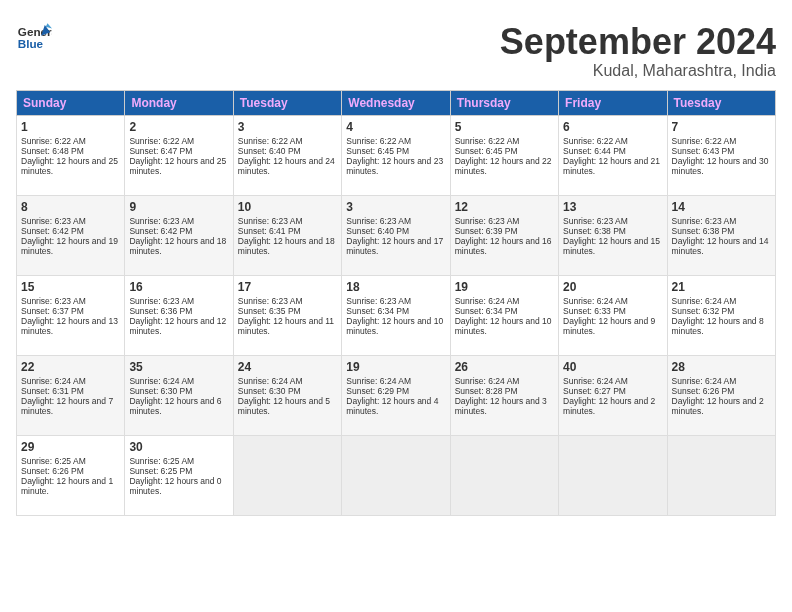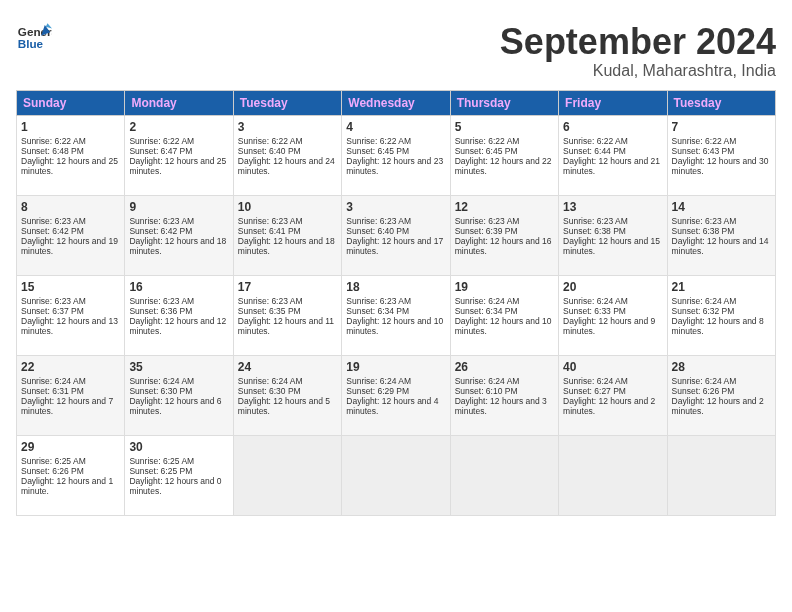--- a/index.html
+++ b/index.html
@@ -138,21 +138,21 @@
           <td><span class="day-num">18</span><span>Sunrise: 6:23 AM</span><br><span>Sunset: 6:34 PM</span><br><span>Daylight: 12 hours and 10 minutes.</span></td>
           <td><span class="day-num">19</span><span>Sunrise: 6:24 AM</span><br><span>Sunset: 6:34 PM</span><br><span>Daylight: 12 hours and 10 minutes.</span></td>
           <td><span class="day-num">20</span><span>Sunrise: 6:24 AM</span><br><span>Sunset: 6:33 PM</span><br><span>Daylight: 12 hours and 9 minutes.</span></td>
           <td><span class="day-num">21</span><span>Sunrise: 6:24 AM</span><br><span>Sunset: 6:32 PM</span><br><span>Daylight: 12 hours and 8 minutes.</span></td>
         </tr>
         <tr>
           <td><span class="day-num">22</span><span>Sunrise: 6:24 AM</span><br><span>Sunset: 6:31 PM</span><br><span>Daylight: 12 hours and 7 minutes.</span></td>
           <td><span class="day-num">35</span><span>Sunrise: 6:24 AM</span><br><span>Sunset: 6:30 PM</span><br><span>Daylight: 12 hours and 6 minutes.</span></td>
           <td><span class="day-num">24</span><span>Sunrise: 6:24 AM</span><br><span>Sunset: 6:30 PM</span><br><span>Daylight: 12 hours and 5 minutes.</span></td>
           <td><span class="day-num">19</span><span>Sunrise: 6:24 AM</span><br><span>Sunset: 6:29 PM</span><br><span>Daylight: 12 hours and 4 minutes.</span></td>
-          <td><span class="day-num">26</span><span>Sunrise: 6:24 AM</span><br><span>Sunset: 6:10 PM</span><br><span>Daylight: 12 hours and 3 minutes.</span></td>
+          <td><span class="day-num">26</span><span>Sunrise: 6:24 AM</span><br><span>Sunset: 8:28 PM</span><br><span>Daylight: 12 hours and 3 minutes.</span></td>
           <td><span class="day-num">40</span><span>Sunrise: 6:24 AM</span><br><span>Sunset: 6:27 PM</span><br><span>Daylight: 12 hours and 2 minutes.</span></td>
           <td><span class="day-num">28</span><span>Sunrise: 6:24 AM</span><br><span>Sunset: 6:26 PM</span><br><span>Daylight: 12 hours and 2 minutes.</span></td>
         </tr>
         <tr>
           <td><span class="day-num">29</span><span>Sunrise: 6:25 AM</span><br><span>Sunset: 6:26 PM</span><br><span>Daylight: 12 hours and 1 minute.</span></td>
           <td><span class="day-num">30</span><span>Sunrise: 6:25 AM</span><br><span>Sunset: 6:25 PM</span><br><span>Daylight: 12 hours and 0 minutes.</span></td>
           <td class="empty-cell"></td>
           <td class="empty-cell"></td>
           <td class="empty-cell"></td>
           <td class="empty-cell"></td>

